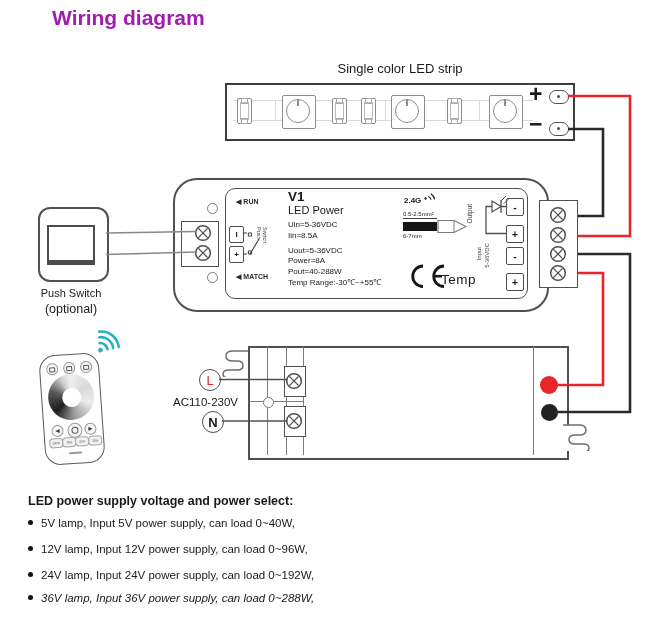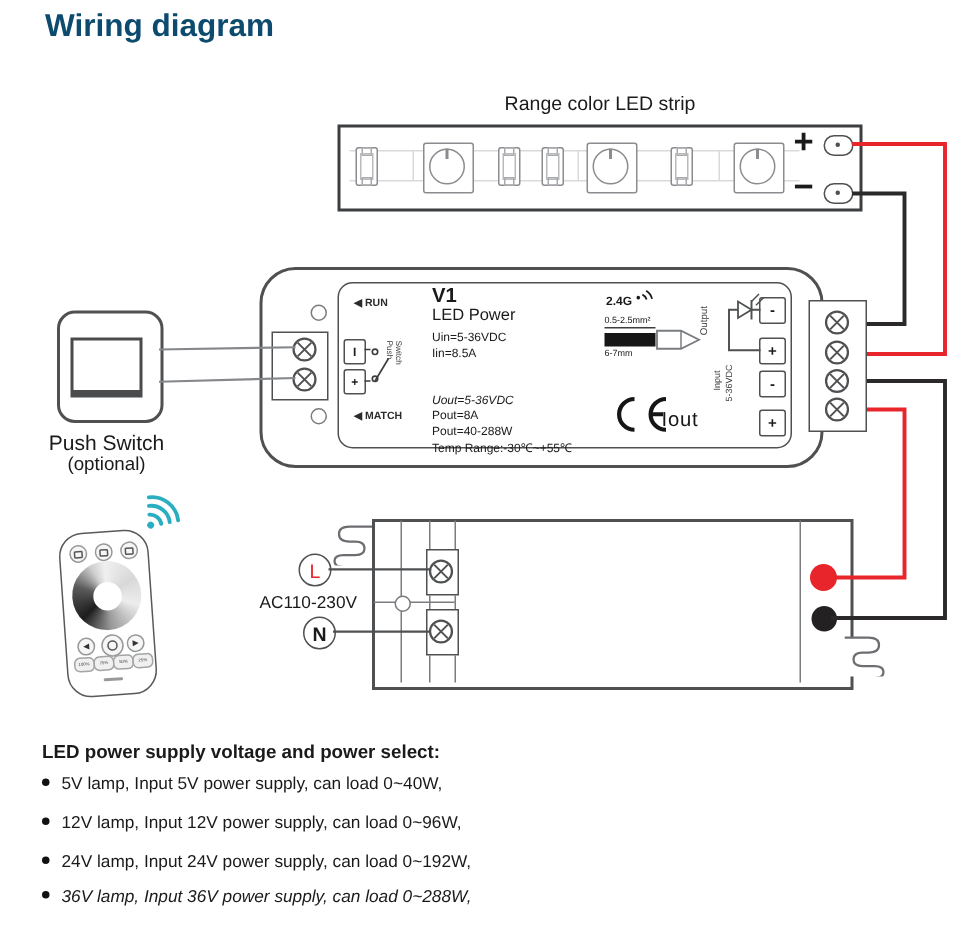--- a/index.html
+++ b/index.html
@@ -1,30 +1,30 @@
 <!DOCTYPE html>
 <html><head>
 <meta charset="utf-8">
 <style>
   html,body{margin:0;padding:0;background:#fff;}
   #canvas{position:relative;width:650px;height:629px;background:#fff;
           font-family:"Liberation Sans",sans-serif;color:#1a1a1a;overflow:hidden;}
   .abs{position:absolute;}
-  .title{font-size:21px;font-weight:bold;color:#0c4a6e;}
+  .title{font-size:21px;font-weight:bold;color:#a21caf;margin-left:22px;}
   .outline{border:2px solid #4f5052;background:#fff;}
   .thin-outline{border:1.5px solid #4f5052;background:#fff;}
   .vline{position:absolute;width:1.3px;background:#7a7c7f;}
   .hline{position:absolute;height:1.3px;background:#7a7c7f;}
   .tbox{position:absolute;border:1.4px solid #4f5052;background:#fff;border-radius:2px;
         display:flex;align-items:center;justify-content:center;font-size:10px;font-weight:bold;}
   .screw{position:absolute;width:18px;height:18px;}
   .vtext-down{writing-mode:vertical-lr;color:#3c3d3f;}
   .vtext-up{writing-mode:vertical-rl;transform:rotate(180deg);color:#3c3d3f;}
   .spec{font-size:8px;line-height:10.8px;white-space:nowrap;}
-  .gap{margin-top:20px;font-style:italic;}
+  .gap{margin-top:4px;}
   .res{position:absolute;width:13px;height:24px;border:1.5px solid #8a8c8f;border-radius:2px;background:#fff;}
   .res::before,.res::after{content:"";position:absolute;left:2.5px;width:5px;height:4px;border:1px solid #a7a9ac;}
   .res::before{top:-1px;} .res::after{bottom:-1px;}
   .res .rin{position:absolute;inset:3px 2px;border:1px solid #b9babc;}
   .ledchip{position:absolute;width:32px;height:32px;border:1.5px solid #8a8c8f;border-radius:2px;background:#fff;}
   .ledchip .die{position:absolute;left:3px;top:3px;width:22px;height:22px;border:1.5px solid #8a8c8f;border-radius:50%;}
   .ledchip .die::after{content:"";position:absolute;left:10px;top:-1px;width:1.5px;height:7px;background:#8a8c8f;}
   .oval{position:absolute;width:18px;height:12px;border:1.5px solid #4f5052;border-radius:7px;background:#fff;}
   .oval::after{content:"";position:absolute;left:6.5px;top:3.5px;width:3px;height:3px;border-radius:50%;background:#4f5052;}
   .hole{position:absolute;width:9px;height:9px;border:1.4px solid #7a7c7f;border-radius:50%;background:#fff;}
@@ -37,21 +37,21 @@
   .note-row{position:absolute;left:28px;font-size:11.5px;}
   .bdot{display:inline-block;width:5px;height:5px;border-radius:50%;background:#111;margin-right:8px;vertical-align:2px;}
 </style>
 </head>
 <body>
 
 <div id="canvas">
 
   <div class="abs title" style="left:30px;top:6px;">Wiring diagram</div>
 
-  <div class="abs" style="left:300px;top:61px;width:200px;text-align:center;font-size:13px;">Range color LED strip</div>
+  <div class="abs" style="left:300px;top:61px;width:200px;text-align:center;font-size:13px;">Single color LED strip</div>
 
   <div class="abs" style="left:225px;top:83px;width:346px;height:54px;border:2.4px solid #3d3e40;background:#fff;">
     <div class="abs" style="left:6px;top:15px;width:300px;height:1px;background:#d9dadb;"></div>
     <div class="abs" style="left:6px;top:35px;width:300px;height:1px;background:#d9dadb;"></div>
     <div class="abs" style="left:48px;top:15px;width:1px;height:20px;background:#d9dadb;"></div>
     <div class="abs" style="left:158px;top:15px;width:1px;height:20px;background:#d9dadb;"></div>
     <div class="abs" style="left:252px;top:15px;width:1px;height:20px;background:#d9dadb;"></div>
 
     <div class="res" style="left:10px;top:13px;">
         <div class="rin"></div>
@@ -110,21 +110,21 @@
     <div>Switch</div>
   </div>
 
   <div class="abs" style="left:288px;top:189px;font-size:13.5px;font-weight:bold;">V1</div>
   <div class="abs" style="left:288px;top:204px;font-size:11px;">LED Power</div>
 
   <div class="abs" style="left:288px;top:220px;">
     <div class="spec">Uin=5-36VDC</div>
     <div class="spec">Iin=8.5A</div>
     <div class="spec gap">Uout=5-36VDC</div>
-    <div class="spec">Pout=8A</div>
+    <div class="spec">Power=8A</div>
     <div class="spec">Pout=40-288W</div>
     <div class="spec">Temp Range:-30℃~+55℃</div>
   </div>
 
   <div class="abs" style="left:404px;top:196px;font-size:8px;font-weight:bold;">2.4G</div>
   <svg class="abs" style="left:424px;top:190px;transform:rotate(28deg);" width="13" height="13">
     <circle cx="3" cy="10.5" r="1.2" fill="#1a1a1a"></circle>
     <path d="M4.5,7.5 A5,5 0 0 1 8.5,9" fill="none" stroke="#1a1a1a" stroke-width="1.2"></path>
     <path d="M5.5,4 A8.5,8.5 0 0 1 11.5,7" fill="none" stroke="#1a1a1a" stroke-width="1.2"></path>
   </svg>
@@ -135,21 +135,21 @@
     <path d="M36,1.5 H52 L64,7.5 L52,13.5 H36 Z" fill="#fff" stroke="#7a7c7f" stroke-width="1.2"></path>
     <line x1="52" y1="1.5" x2="52" y2="13.5" stroke="#7a7c7f" stroke-width="1"></line>
   </svg>
   <div class="abs" style="left:403px;top:233px;font-size:6px;">6-7mm</div>
 
   <svg class="abs" style="left:406px;top:263px;" width="58" height="27">
     <path d="M17,3 A10.2,10.2 0 1 0 17,23.5" fill="none" stroke="#161616" stroke-width="2.8"></path>
     <path d="M38,3 A10.2,10.2 0 1 0 38,23.5" fill="none" stroke="#161616" stroke-width="2.8"></path>
     <line x1="27" y1="13.2" x2="36" y2="13.2" stroke="#161616" stroke-width="2.6"></line>
   </svg>
-  <div class="abs" style="left:441px;top:272px;font-size:13.5px;letter-spacing:.5px;color:#161616;">Iout</div>
+  <div class="abs" style="left:441px;top:272px;font-size:13.5px;letter-spacing:.5px;color:#161616;">Temp</div>
 
   <div class="abs vtext-up" style="left:466px;top:204px;font-size:6.5px;">Output</div>
   <div class="tbox" style="left:506px;top:198px;width:16px;height:16px;">-</div>
   <div class="tbox" style="left:506px;top:225px;width:16px;height:16px;">+</div>
   <div class="abs vtext-up" style="left:476px;top:247px;font-size:6px;">Input</div>
   <div class="abs vtext-up" style="left:484px;top:243px;font-size:6px;">5-36VDC</div>
   <div class="tbox" style="left:506px;top:247px;width:16px;height:16px;">-</div>
   <div class="tbox" style="left:506px;top:273px;width:16px;height:16px;">+</div>
 
   <div class="abs thin-outline" style="left:539px;top:200px;width:37px;height:86px;"></div>
@@ -170,21 +170,21 @@
   </svg>
   <svg class="screw" style="left:549px;top:264px;">
     <circle cx="9" cy="9" r="7.3" fill="#fff" stroke="#4f5052" stroke-width="1.5"></circle>
     <line x1="4.4" y1="4.4" x2="13.6" y2="13.6" stroke="#4f5052" stroke-width="1.3"></line>
     <line x1="13.6" y1="4.4" x2="4.4" y2="13.6" stroke="#4f5052" stroke-width="1.3"></line>
   </svg>
 
   <div class="abs outline" style="left:38px;top:207px;width:67px;height:71px;border-radius:12px;">
     <div class="abs" style="left:7px;top:16px;width:44px;height:33px;border:2px solid #4a4b4d;border-bottom-width:5px;background:#fff;"></div>
   </div>
-  <div class="abs" style="left:21px;top:287px;width:100px;text-align:center;font-size:14px;">Push Switch</div>
+  <div class="abs" style="left:21px;top:287px;width:100px;text-align:center;font-size:11px;">Push Switch</div>
   <div class="abs" style="left:21px;top:302px;width:100px;text-align:center;font-size:12.5px;">(optional)</div>
 
   <svg class="abs" style="left:91px;top:328px;transform:rotate(38deg);" width="30" height="30">
     <circle cx="15" cy="24" r="2.3" fill="#2aafc2"></circle>
     <path d="M10,19 A7.5,7.5 0 0 1 20,19" fill="none" stroke="#2aafc2" stroke-width="2.6" stroke-linecap="round"></path>
     <path d="M6.2,14.6 A12.5,12.5 0 0 1 23.8,14.6" fill="none" stroke="#2aafc2" stroke-width="2.6" stroke-linecap="round"></path>
     <path d="M2.6,10.2 A17.5,17.5 0 0 1 27.4,10.2" fill="none" stroke="#2aafc2" stroke-width="2.6" stroke-linecap="round"></path>
   </svg>
 
   <div class="abs" style="left:42px;top:354px;width:60px;height:110px;transform:rotate(-4deg);">

